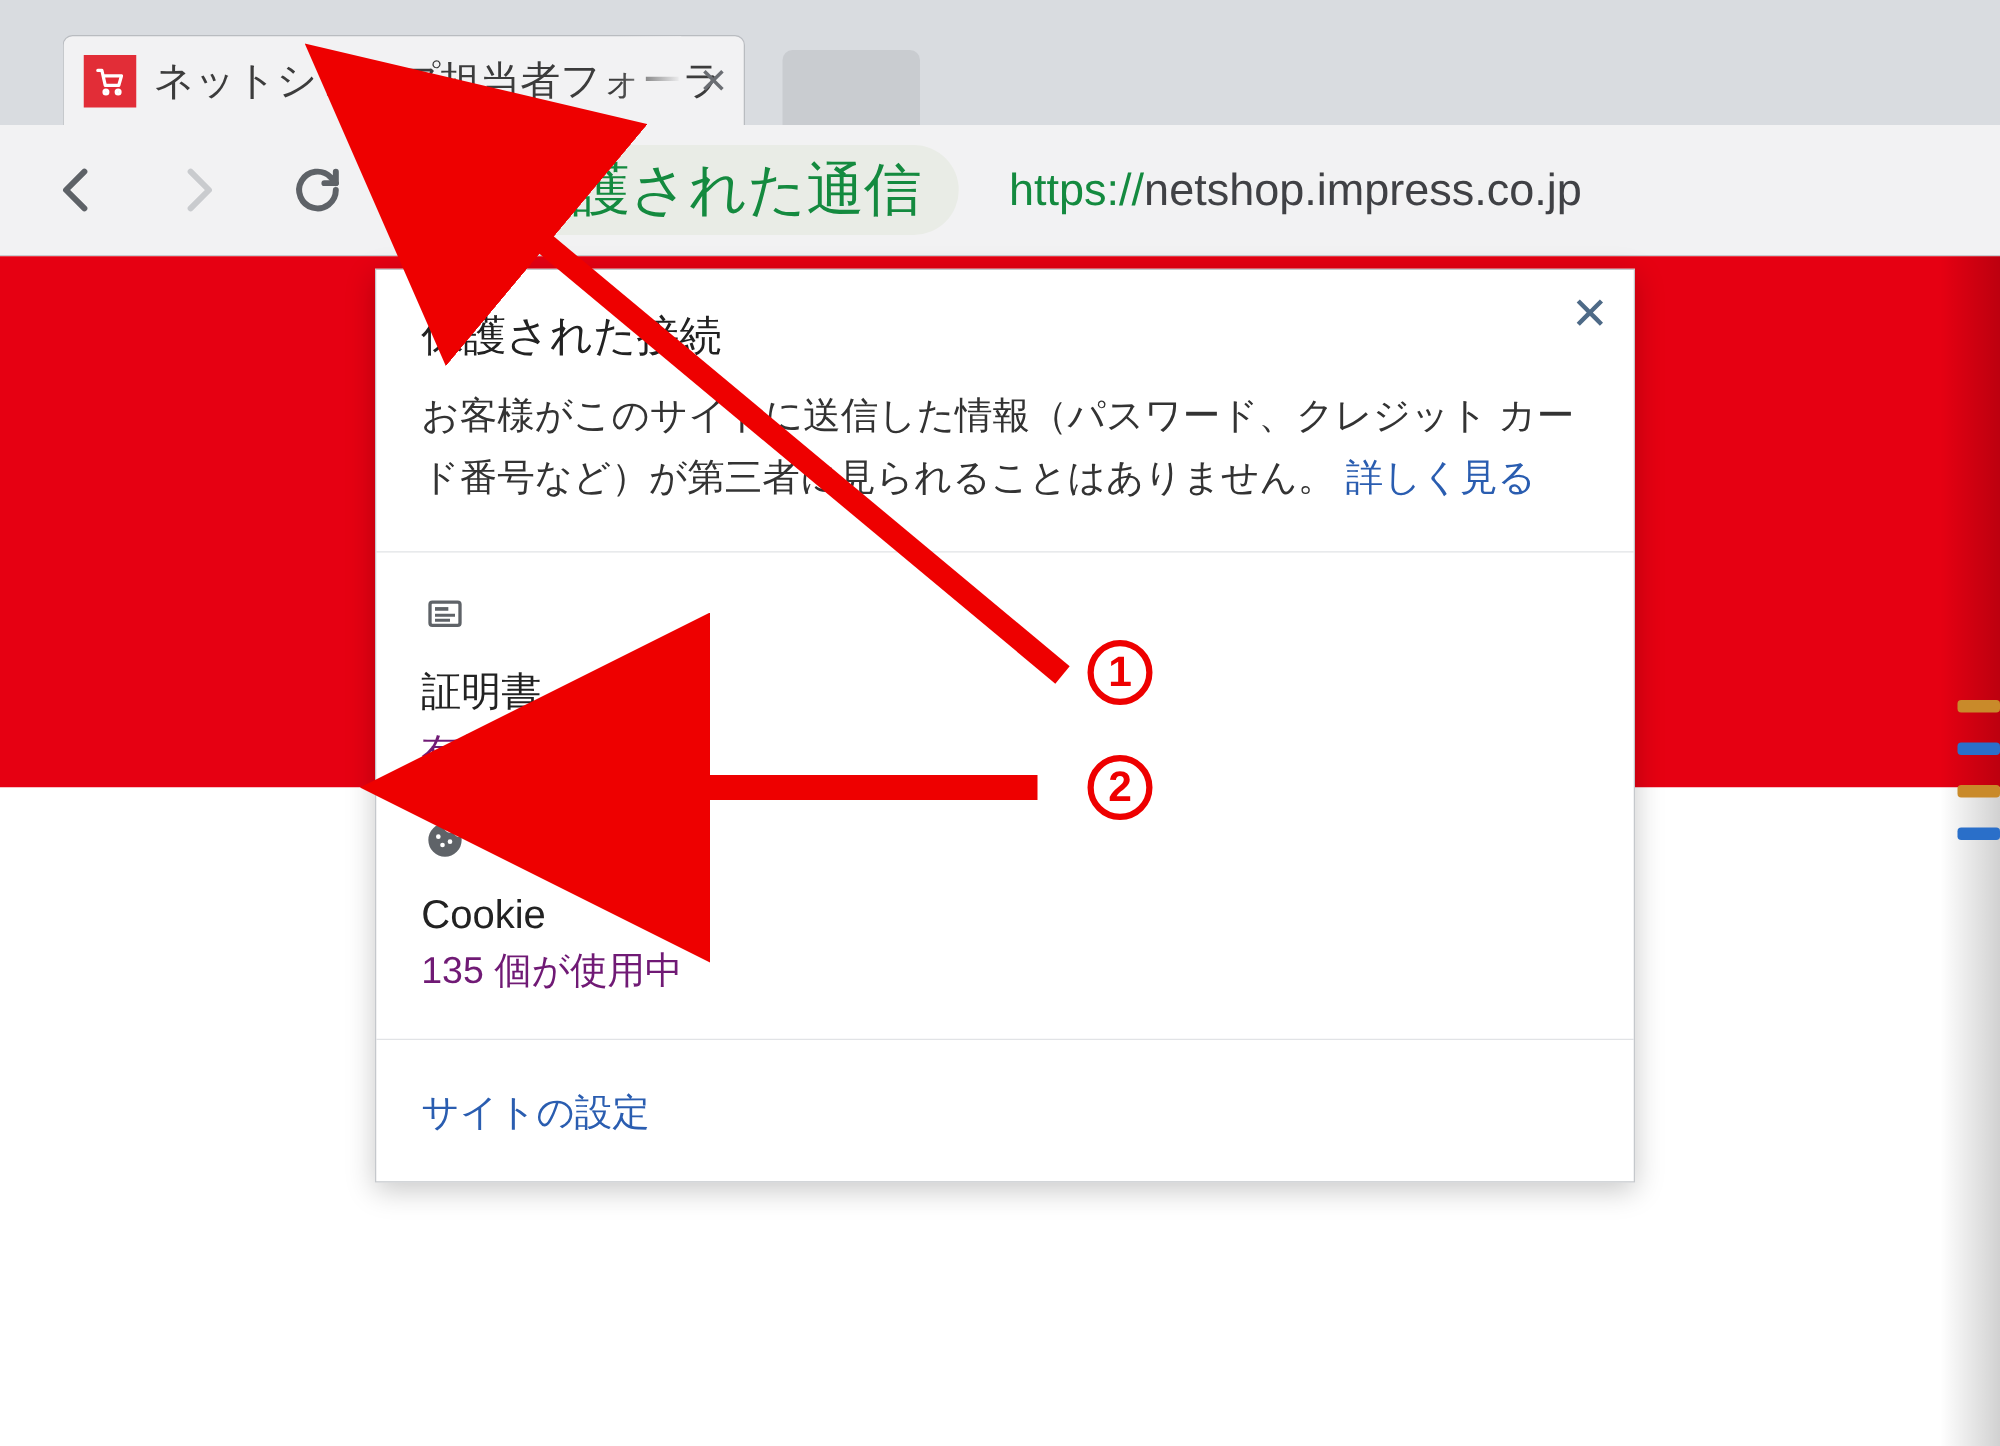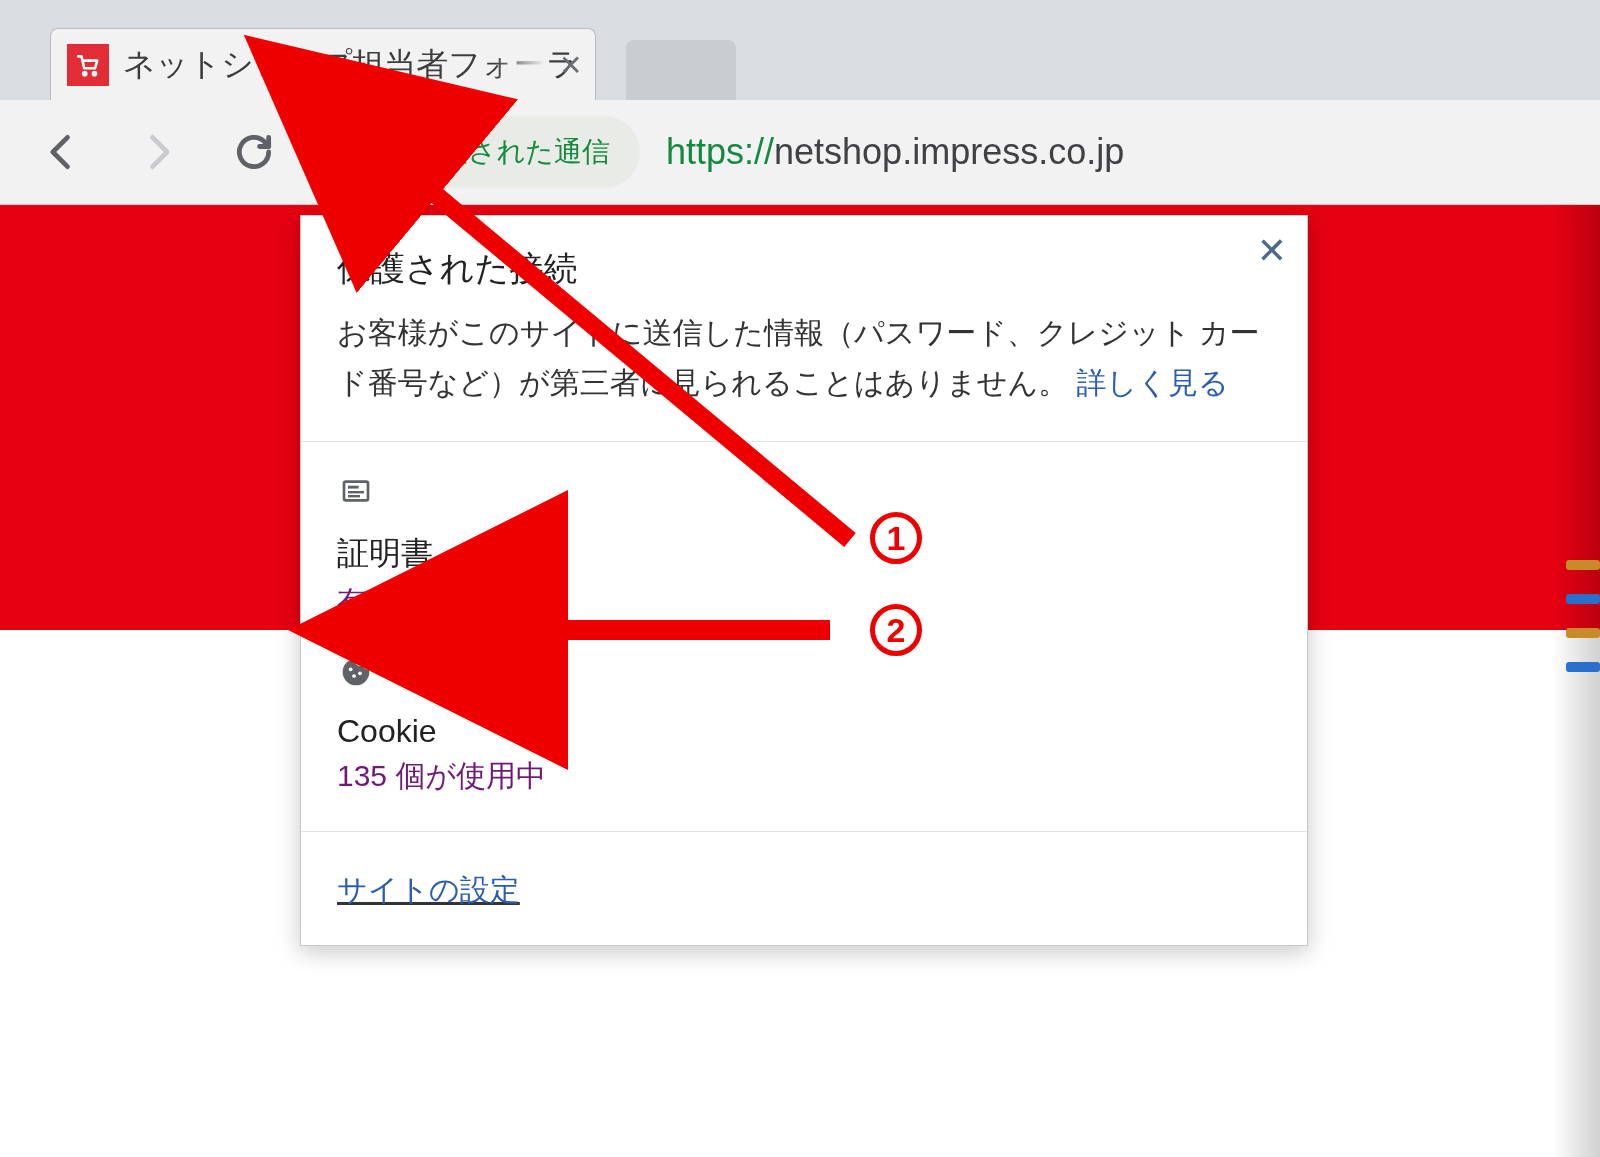--- a/index.html
+++ b/index.html
@@ -89,36 +89,36 @@
       align-items: center;
       margin-left: 30px;
     }
     .chip {
       display: flex; align-items: center; gap: 14px;
       background: #e9ece6;
       border-radius: 36px;
       height: 72px;
       padding: 0 30px 0 22px;
       color: #148a3f;
-      font-size: 28px;
+      font-size: 46px;
       position: relative;
     }
     .chip::after {
       content: "";
       position: absolute;
       bottom: -12px;
       left: 40px;
       width: 0; height: 0;
       border-left: 14px solid transparent;
       border-right: 14px solid transparent;
       border-top: 14px solid #e9ece6;
     }
     .lock-icon { color: #148a3f; }
     .url {
-      margin-left: 26px;
+      margin-left: 40px;
       font-size: 36px;
       color: #3c3c3c;
     }
     .url .proto { color: #148a3f; }
     .url .host { color: #404145; }
     
     .page {
       position: absolute;
       top: 205px; left: 0; right: 0; bottom: 0;
     }
@@ -161,21 +161,21 @@
     }
     .pop-title { font-size: 34px; margin-bottom: 16px; color: #222; }
     .pop-desc { font-size: 30px; line-height: 1.65; color: #333; }
     .pop-desc a { color: #2a5db0; text-decoration: none; margin-top: 43px; }
     .pop-sep { border: none; border-top: 1px solid #e1e3e6; margin: 34px -36px 24px -36px; }
     .pop-row { display: flex; align-items: flex-start; gap: 22px; margin-top: 24px; flex-direction: column; }
     .pop-icon { width: 38px; height: 38px; color: #5f6368; flex-shrink: 0; margin-top: 6px; display:flex; align-items:center; justify-content:center;}
     .pop-row .body { display: flex; flex-direction: column; gap: 6px; }
     .pop-row .label { font-size: 32px; color: #222; }
     .pop-row .status a { color: #701a75; font-size: 30px; text-decoration: none; }
-    .pop-footer { margin-top: 38px; text-decoration: underline; }
+    .pop-footer { margin-top: 38px; }
     .pop-footer a { color: #2a5db0; font-size: 30px; text-decoration: none; }
     
     .anno {
       position: absolute;
       pointer-events: none;
     }
     .badge {
       width: 52px; height: 52px;
       border: 5px solid #e00;
       border-radius: 50%;

